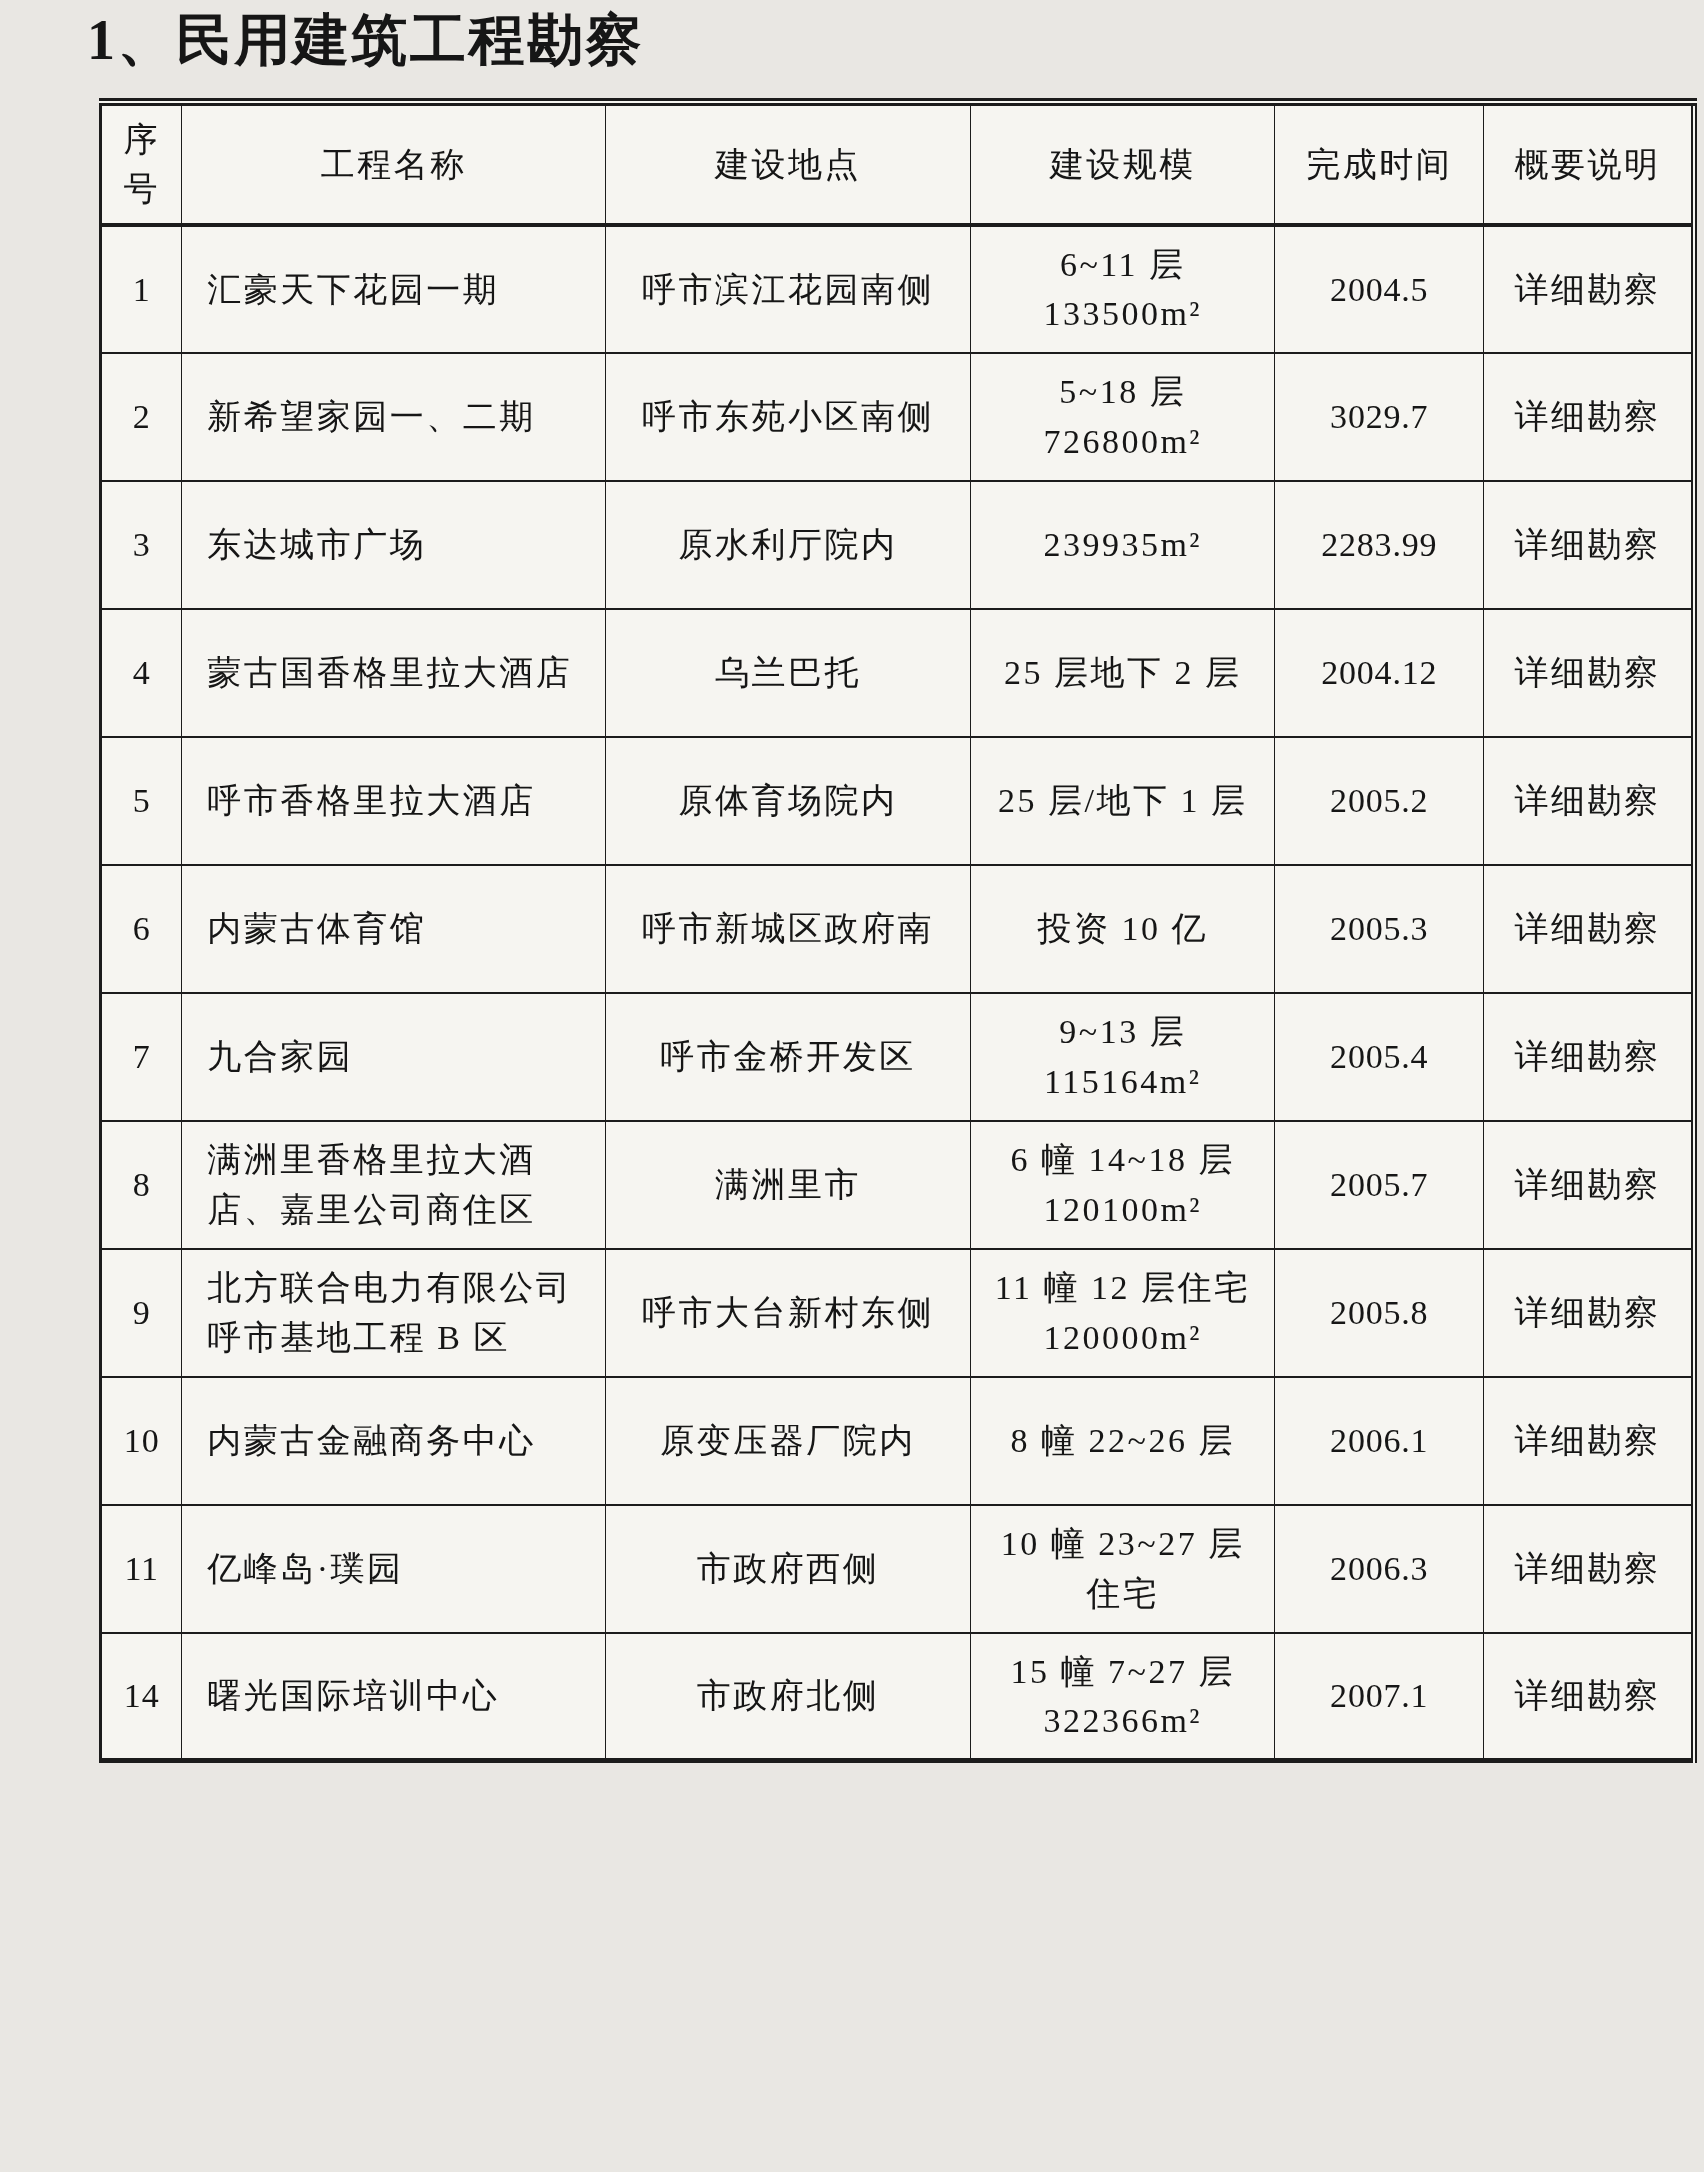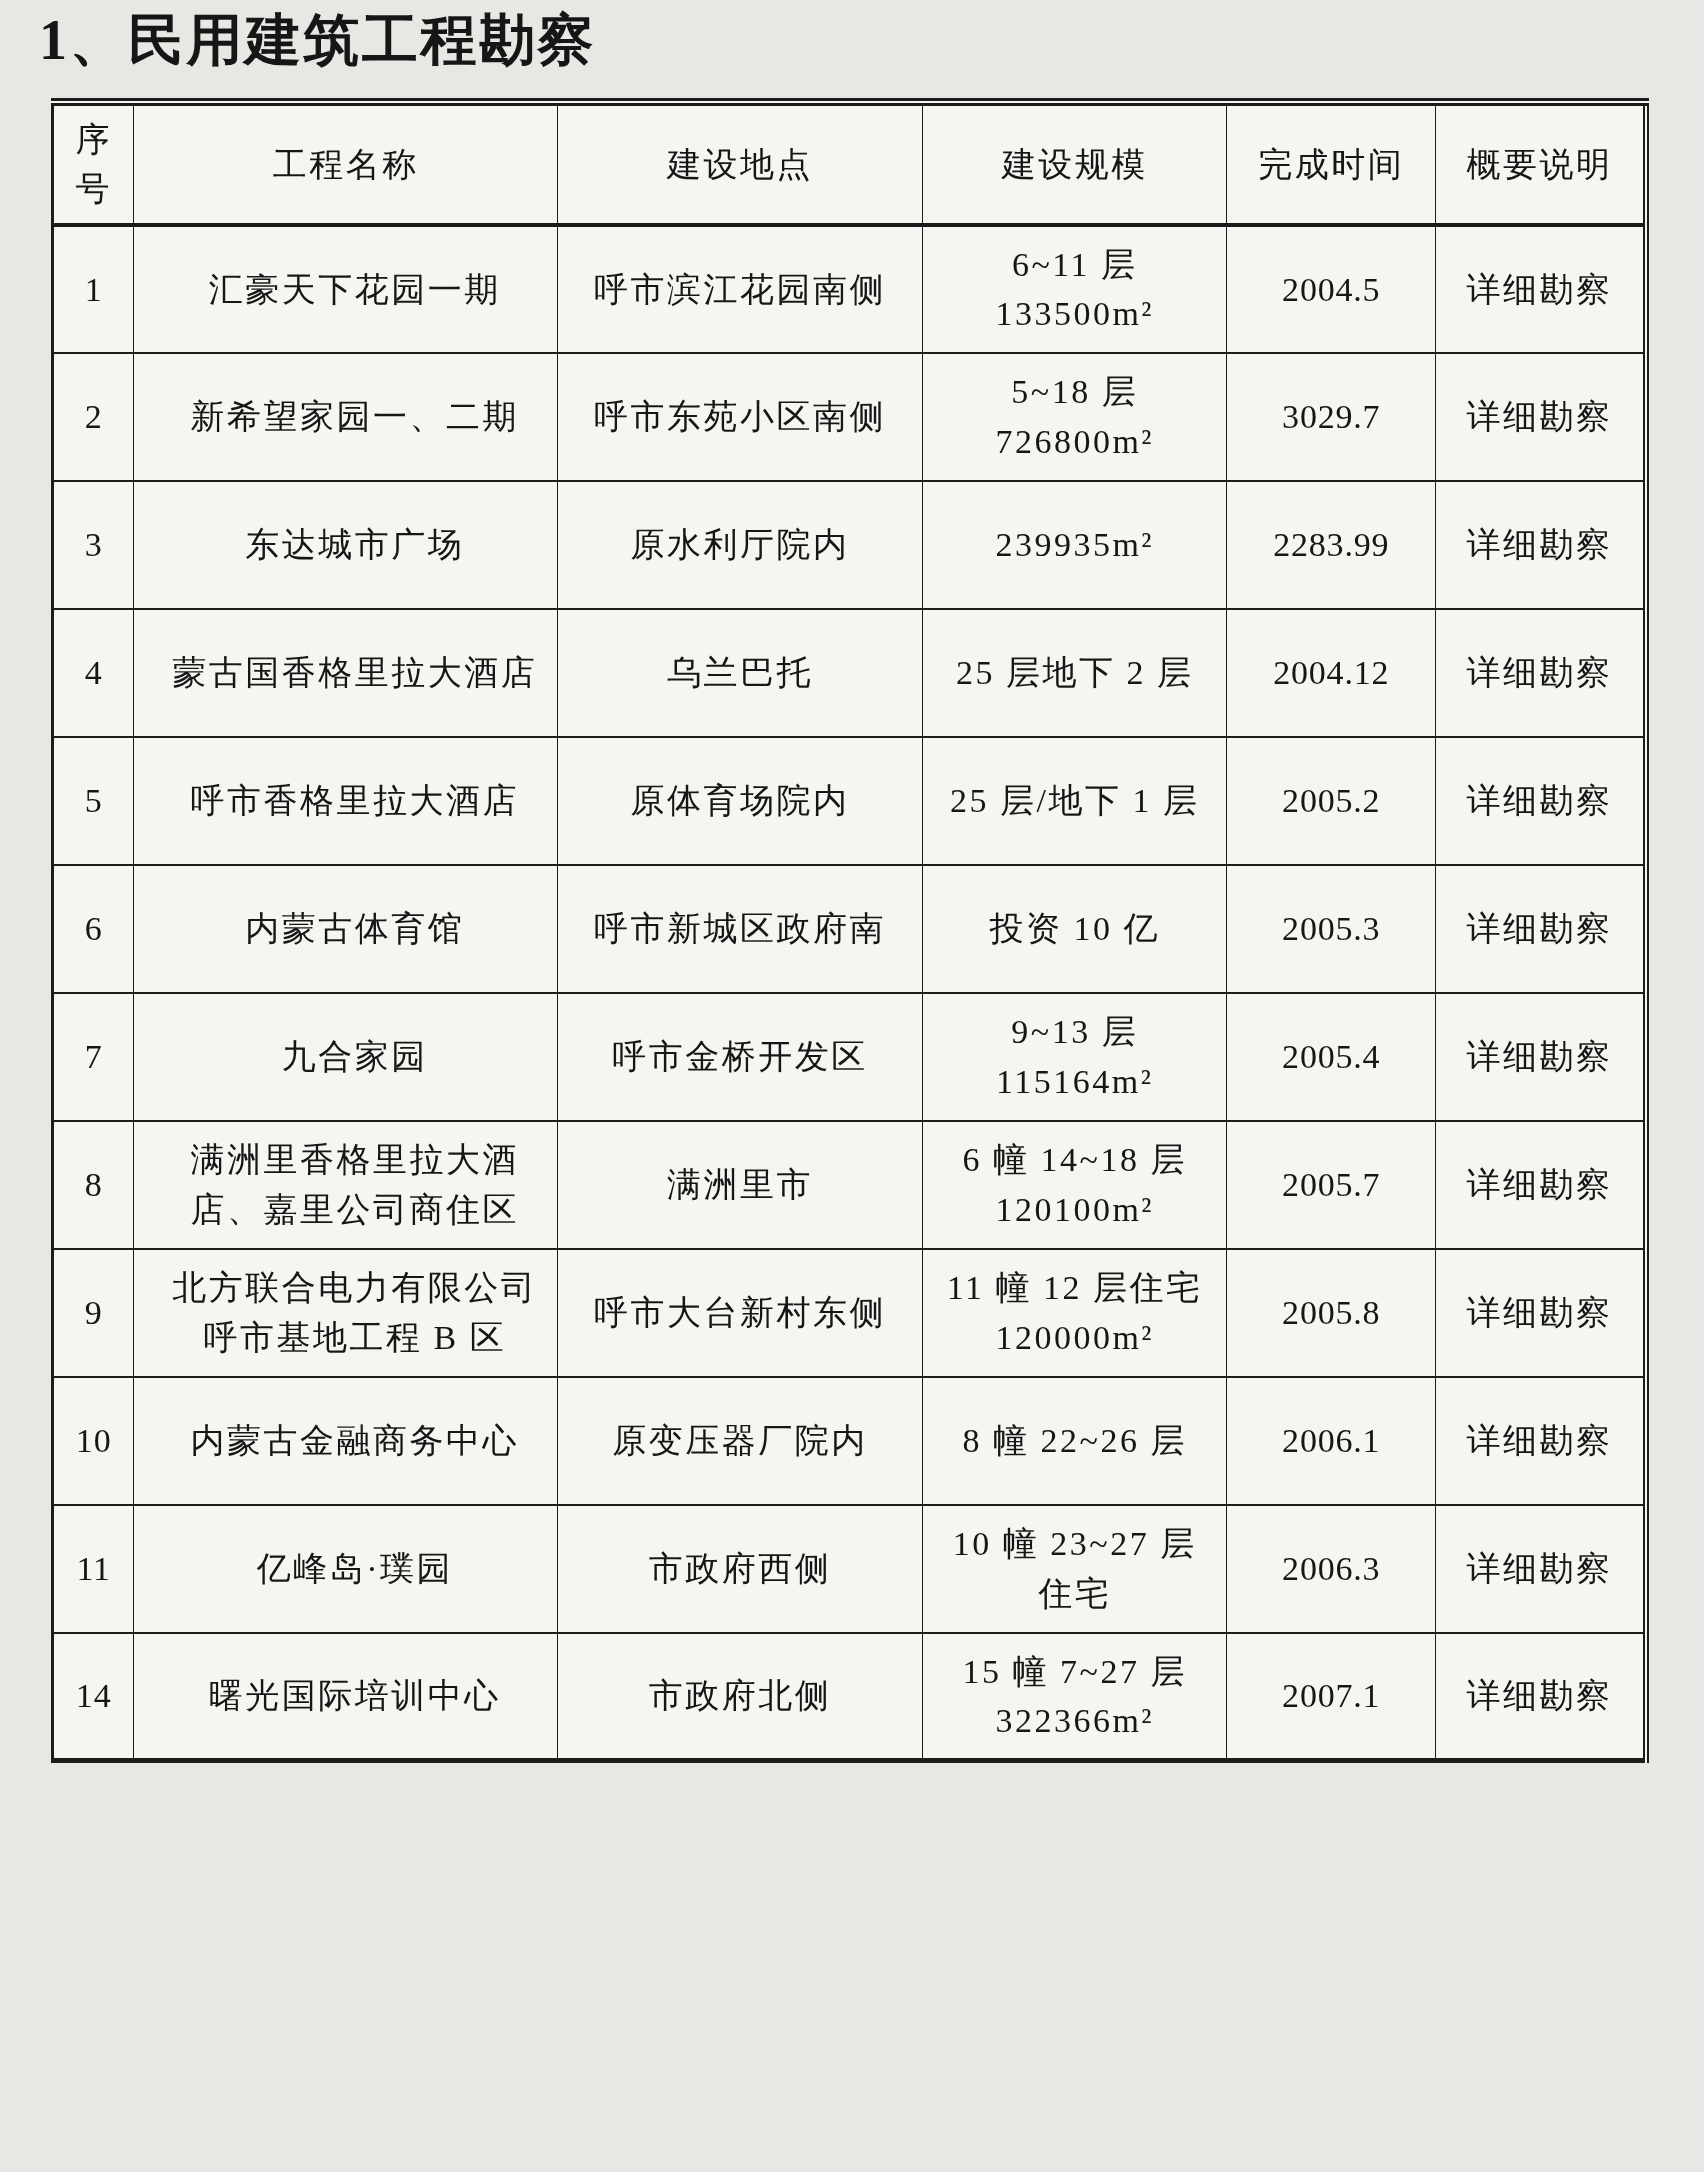--- a/index.html
+++ b/index.html
@@ -14,20 +14,21 @@
     background: var(--page-bg);
     font-family: "Liberation Serif", "DejaVu Serif", serif;
     color: var(--ink);
   }
   .page {
     position: relative;
     width: 1704px;
     height: 2172px;
     background: var(--page-bg);
     overflow: hidden;
+    padding-left: 48px;
   }
   .title {
     margin: 8.4px 0 0 39px;
     font-size: 56px;
     font-weight: 700;
     letter-spacing: 2.5px;
     line-height: 1.15;
   }
   table.projects {
     border-collapse: collapse;
@@ -50,21 +51,21 @@
     font-weight: 400;
     letter-spacing: 2.5px;
     line-height: 1.45;
     padding: 5px 6.7px;
     overflow: hidden;
   }
   thead th { border-bottom-width: 4.2px; height: 123px; }
   tbody tr { height: 128px; }
   .pre { white-space: pre-line; }
   td.c-name {
-    text-align: center;
+    text-align: left;
     padding-left: 25px;
   }
   td.c-no, td.c-time { letter-spacing: 0.8px; }
 </style>
 </head>
 <body>
 
 <div class="page">
   <h1 class="title">1、民用建筑工程勘察</h1>
 

